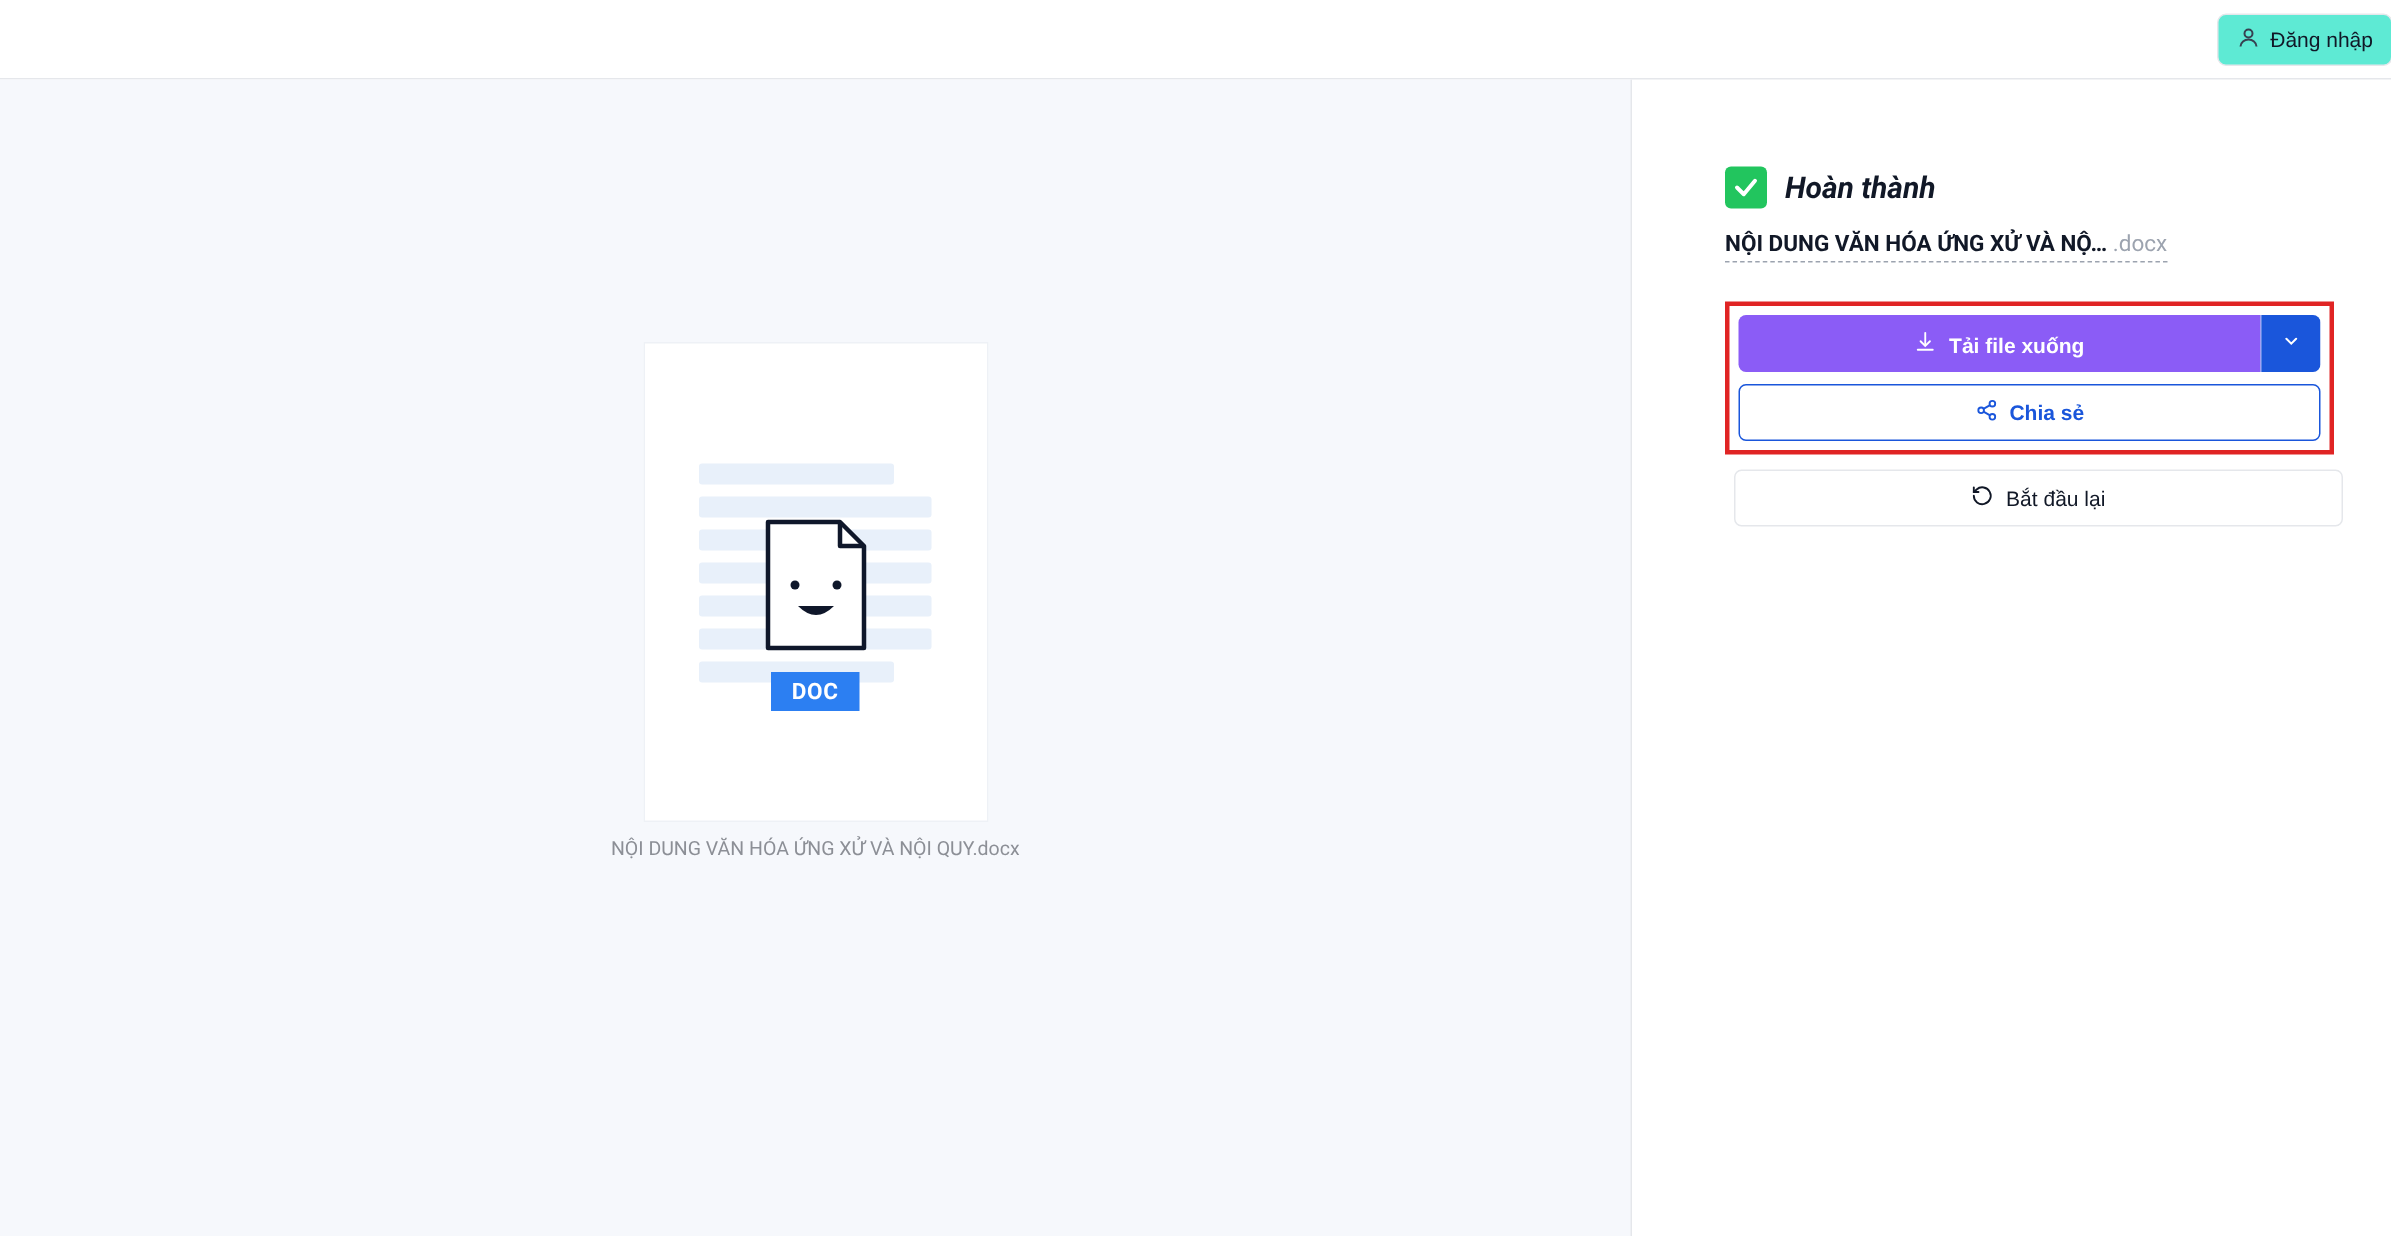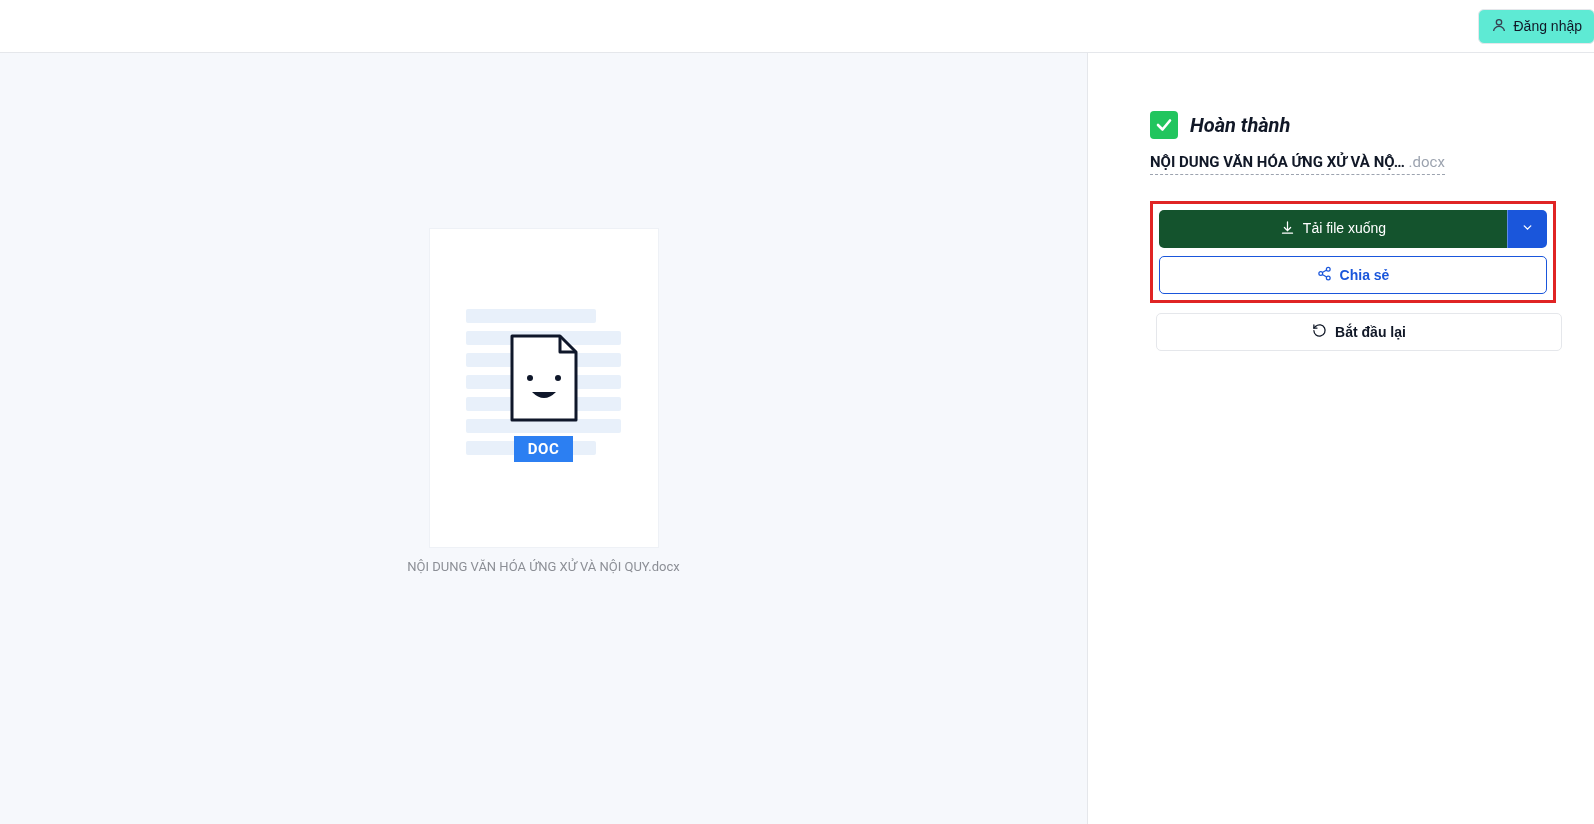--- a/index.html
+++ b/index.html
@@ -69,21 +69,21 @@
     }
     .skeleton-line {
       height: 14px;
       background: #e8f0fa;
       border-radius: 2px;
     }
     .line-short { width: 130px; }
     .line-full { width: 155px; }
     .doc-icon-wrap {
       position: absolute;
-      top: 103px;
+      top: 115px;
       left: 50%;
       transform: translateX(-50%);
       display: flex;
       flex-direction: column;
       align-items: center;
     }
     .doc-file-svg {
       width: 72px;
       height: 92px;
     }
@@ -147,30 +147,30 @@
       border: 3px solid #e02424;
       padding: 6px;
       margin-bottom: 10px;
     }
     .btn-row {
       display: flex;
       width: 100%;
     }
     .download-btn {
       flex: 1;
-      background: #14532d;
+      background: #8b5cf6;
       color: #fff;
       border: none;
       border-radius: 5px 0 0 5px;
       padding: 10px 0;
       font-size: 14px;
-      font-weight: 400;
-      cursor: pointer;
-      display: flex;
-      align-items: flex-start;
+      font-weight: 700;
+      cursor: pointer;
+      display: flex;
+      align-items: flex-end;
       justify-content: center;
       gap: 8px;
     }
     .download-chevron {
       width: 40px;
       background: #1a56db;
       border: none;
       border-left: 1px solid rgba(255,255,255,0.3);
       border-radius: 0 5px 5px 0;
       cursor: pointer;
@@ -195,21 +195,21 @@
       gap: 8px;
     }
     .restart-btn {
       width: calc(100% - 0px);
       background: #fff;
       color: #111827;
       border: 1px solid #e5e7eb;
       border-radius: 5px;
       padding: 9px 0;
       font-size: 14px;
-      font-weight: 700;
+      font-weight: 400;
       cursor: pointer;
       margin: 0 6px;
       display: flex;
       align-items: center;
       justify-content: center;
       gap: 8px;
     }
     .restart-wrap { padding: 0; }
   </style>
 </head>

